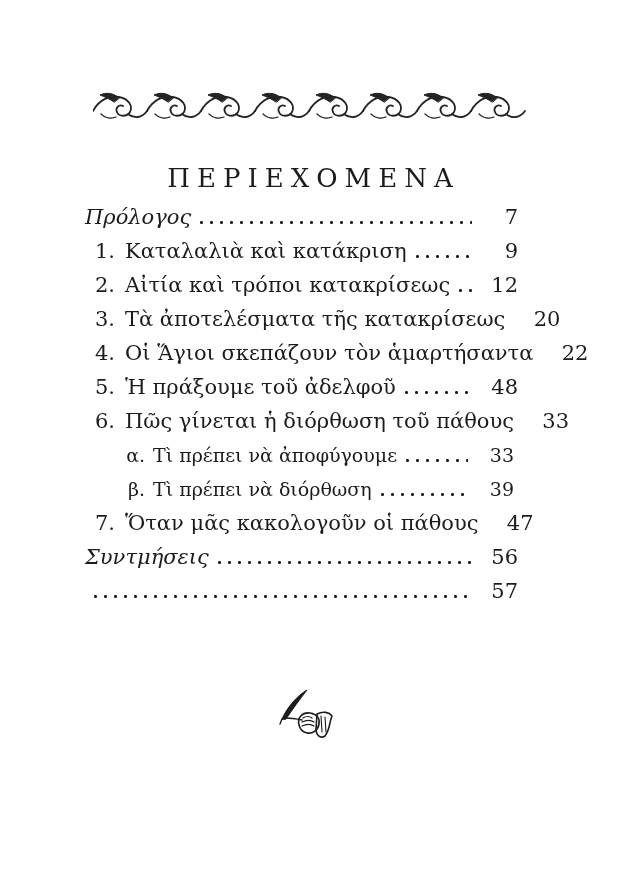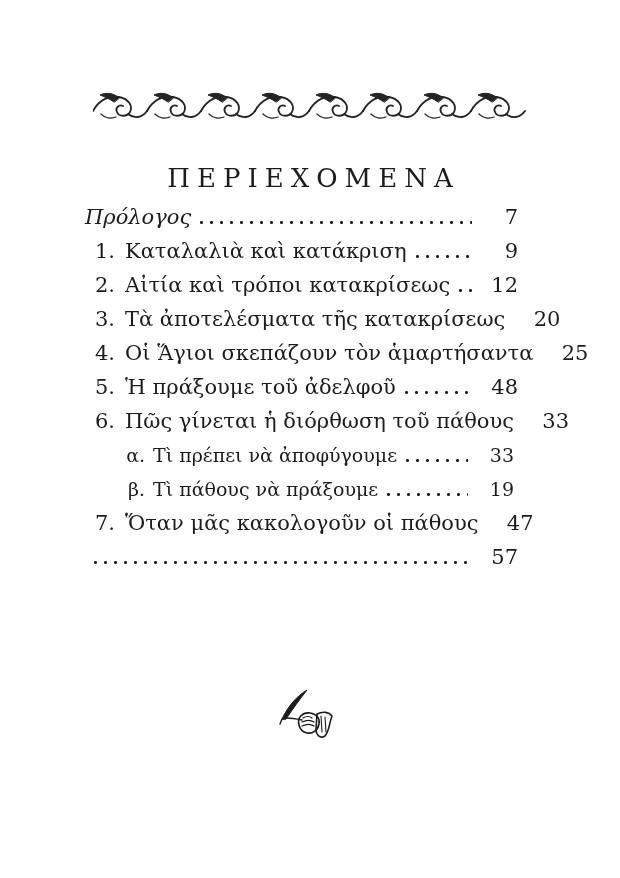--- a/index.html
+++ b/index.html
@@ -110,21 +110,21 @@
       <div class="toc-row lvl1">
         <span class="num">3.</span>
         <span class="label">Τὰ ἀποτελέσματα τῆς κατακρίσεως</span>
         <span class="leader"></span>
         <span class="pagenum">20</span>
       </div>
       <div class="toc-row lvl1">
         <span class="num">4.</span>
         <span class="label">Οἱ Ἅγιοι σκεπάζουν τὸν ἁμαρτήσαντα</span>
         <span class="leader"></span>
-        <span class="pagenum">25</span>
+        <span class="pagenum">22</span>
       </div>
       <div class="toc-row lvl1">
         <span class="num">5.</span>
         <span class="label">Ἡ πράξουμε τοῦ ἀδελφοῦ</span>
         <span class="leader"></span>
         <span class="pagenum">48</span>
       </div>
       <div class="toc-row lvl1">
         <span class="num">6.</span>
         <span class="label">Πῶς γίνεται ἡ διόρθωση τοῦ πάθους</span>
@@ -132,29 +132,34 @@
         <span class="pagenum">33</span>
       </div>
       <div class="toc-row lvl2">
         <span class="num">α.</span>
         <span class="label">Τὶ πρέπει νὰ ἀποφύγουμε</span>
         <span class="leader"></span>
         <span class="pagenum">33</span>
       </div>
       <div class="toc-row lvl2">
         <span class="num">β.</span>
-        <span class="label">Τὶ πάθους νὰ πράξουμε</span>
+        <span class="label">Τὶ πρέπει νὰ διόρθωση</span>
         <span class="leader"></span>
-        <span class="pagenum">19</span>
+        <span class="pagenum">39</span>
       </div>
       <div class="toc-row lvl1">
         <span class="num">7.</span>
         <span class="label">Ὅταν μᾶς κακολογοῦν οἱ πάθους</span>
         <span class="leader"></span>
         <span class="pagenum">47</span>
+      </div>
+      <div class="toc-row lvl0 italic">
+        <span class="label">Συντμήσεις</span>
+        <span class="leader"></span>
+        <span class="pagenum">56</span>
       </div>
       <div class="toc-row lvl0 italic">
         <span class="leader"></span>
         <span class="pagenum">57</span>
       </div>
     </div>
 
   <div class="vignette">
     <svg width="54" height="52" viewBox="0 0 54 52" aria-hidden="true">
       <g stroke="#1c1c1b" fill="none" stroke-width="1.6" stroke-linejoin="round" stroke-linecap="round">

